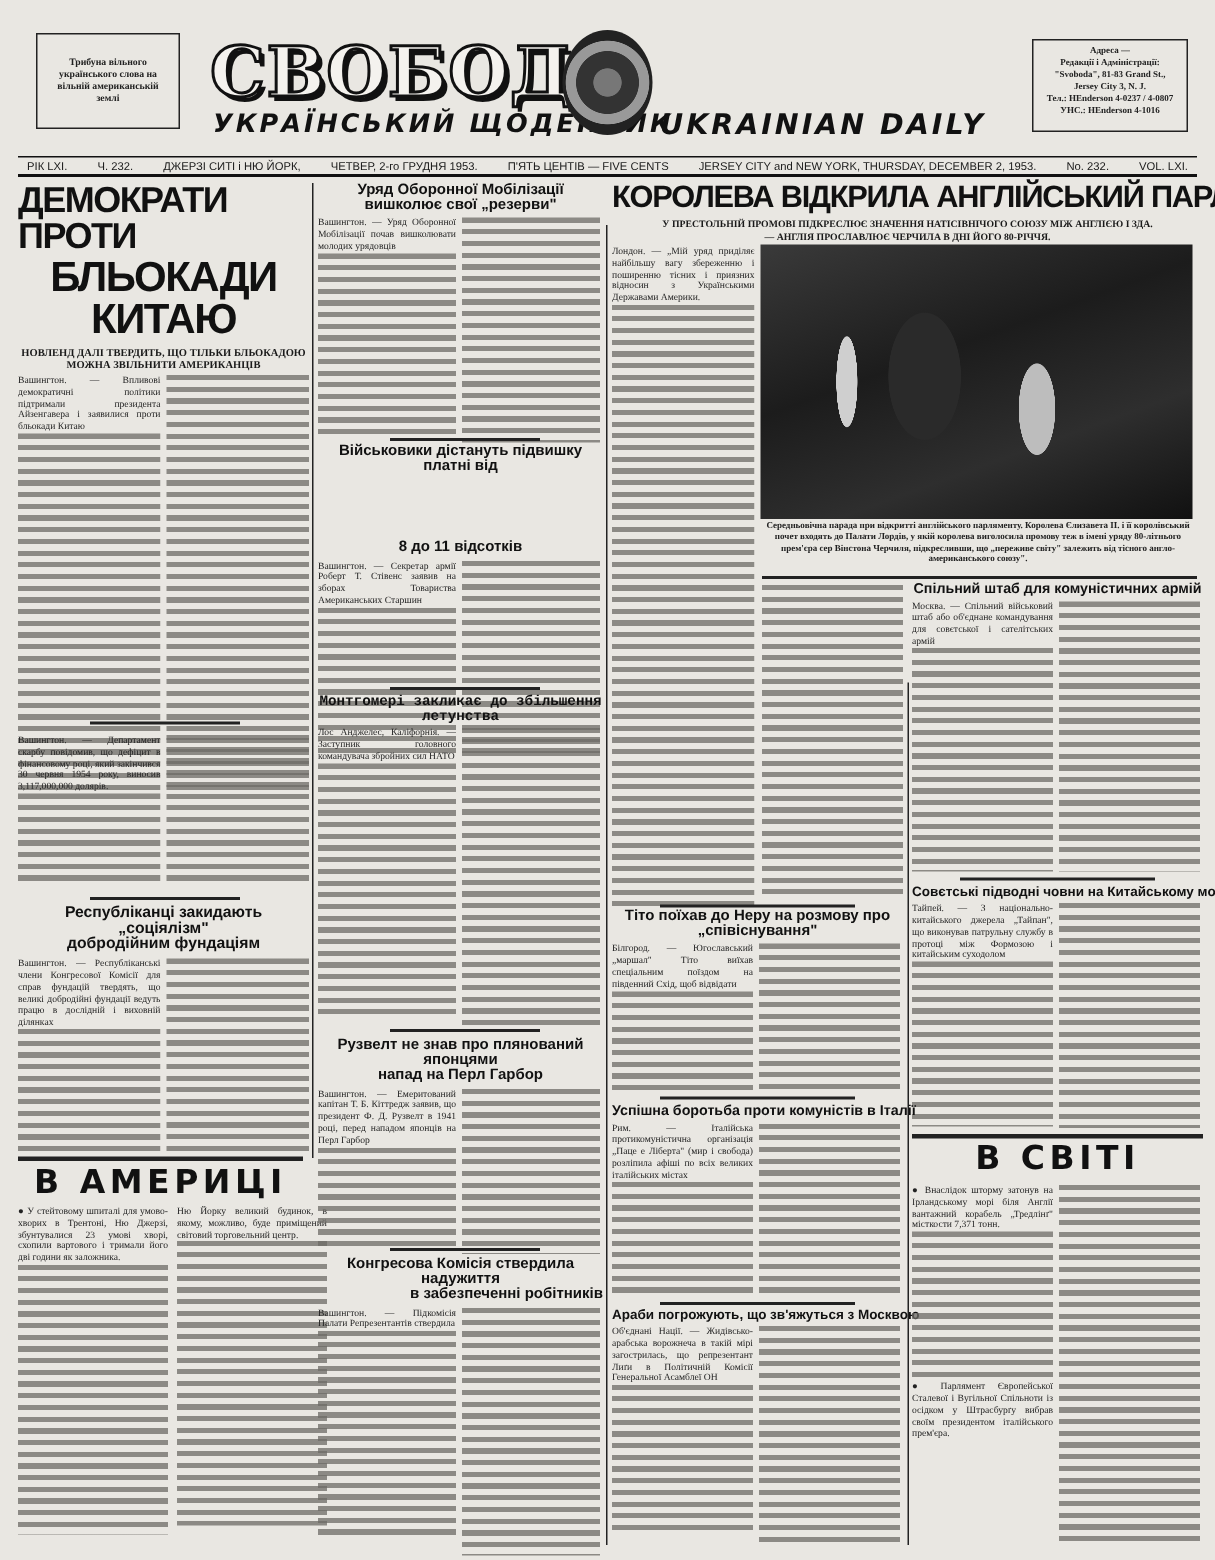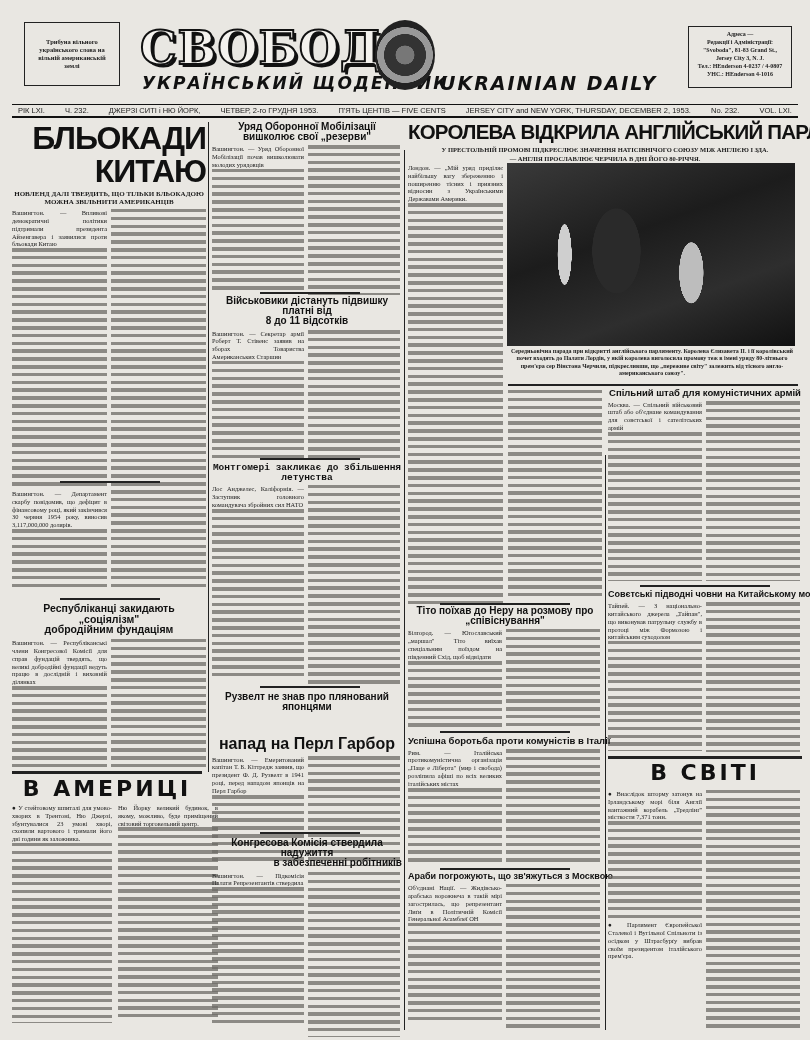--- a/index.html
+++ b/index.html
@@ -61,21 +61,22 @@
   <span>JERSEY CITY and NEW YORK, THURSDAY, DECEMBER 2, 1953.</span>
   <span>No. 232.</span>
   <span>VOL. LXI.</span>
 </div>
 
 <div class="abs vrule" style="left:208px;top:122px;height:650px;"></div>
 <div class="abs vrule" style="left:404px;top:150px;height:880px;"></div>
 <div class="abs vrule" style="left:605px;top:455px;height:575px;"></div>
 
 <div class="abs" style="left:12px;top:122px;width:194px;">
-  <div class="hl" style="font-size:32px;letter-spacing:-1px;text-align:right;">БЛЬОКАДИ КИТАЮ</div>
+  <div class="hl" style="font-size:24px;letter-spacing:-1px;">ДЕМОКРАТИ ПРОТИ</div>
+  <div class="hl" style="font-size:28px;letter-spacing:-1px;text-align:center;">БЛЬОКАДИ КИТАЮ</div>
   <div class="deck" style="margin-top:3px;font-size:7px;line-height:8px;">НОВЛЕНД ДАЛІ ТВЕРДИТЬ, ЩО ТІЛЬКИ БЛЬОКАДОЮ МОЖНА ЗВІЛЬНИТИ АМЕРИКАНЦІВ</div>
   <div style="display:flex;gap:4px;margin-top:3px;">
     <div class="txt" style="width:95px;height:278px;">
       <div class="lead">Вашингтон. — Впливові демократичні політики підтримали президента Айзенгавера і заявилися проти бльокади Китаю</div>
       <div class="lines" style="height:250px;"></div>
     </div>
     <div class="lines" style="width:95px;height:278px;"></div>
   </div>
 </div>
 <div class="abs rule" style="left:60px;top:481px;width:100px;"></div>
@@ -123,21 +124,21 @@
       <div class="lead">Вашингтон. — Уряд Оборонної Мобілізації почав вишколювати молодих урядовців</div>
       <div class="lines" style="height:125px;"></div>
     </div>
     <div class="lines" style="width:92px;height:150px;"></div>
   </div>
 </div>
 <div class="abs rule" style="left:260px;top:292px;width:100px;"></div>
 
 <div class="abs" style="left:212px;top:296px;width:190px;">
   <div class="hl" style="font-size:10px;text-align:center;">Військовики дістануть підвишку платні від</div>
-  <div class="hl" style="font-size:10px;text-align:center;">8 до 11 відсотків</div>
+  <div class="hl" style="font-size:10px;text-align:center;margin-top:44px;">8 до 11 відсотків</div>
   <div style="display:flex;gap:4px;margin-top:3px;">
     <div class="txt" style="width:92px;height:130px;">
       <div class="lead">Вашингтон. — Секретар армії Роберт Т. Стівенс заявив на зборах Товариства Американських Старшин</div>
       <div class="lines" style="height:100px;"></div>
     </div>
     <div class="lines" style="width:92px;height:130px;"></div>
   </div>
 </div>
 <div class="abs rule" style="left:260px;top:458px;width:100px;"></div>
 
@@ -148,21 +149,21 @@
       <div class="lead">Лос Анджелес, Каліфорнія. — Заступник головного командувача збройних сил НАТО</div>
       <div class="lines" style="height:170px;"></div>
     </div>
     <div class="lines" style="width:92px;height:200px;"></div>
   </div>
 </div>
 <div class="abs rule" style="left:260px;top:686px;width:100px;"></div>
 
 <div class="abs" style="left:212px;top:692px;width:190px;">
   <div class="hl" style="font-size:10px;text-align:center;">Рузвелт не знав про плянований японцями</div>
-  <div class="hl" style="font-size:16px;text-align:center;margin-top:24px;">напад на Перл Гарбор</div>
+  <div class="hl" style="font-size:10px;text-align:center;">напад на Перл Гарбор</div>
   <div style="display:flex;gap:4px;margin-top:3px;">
     <div class="txt" style="width:92px;height:110px;">
       <div class="lead">Вашингтон. — Емеритований капітан Т. Б. Кіттредж заявив, що президент Ф. Д. Рузвелт в 1941 році, перед нападом японців на Перл Гарбор</div>
       <div class="lines" style="height:70px;"></div>
     </div>
     <div class="lines" style="width:92px;height:110px;"></div>
   </div>
 </div>
 <div class="abs rule" style="left:260px;top:832px;width:100px;"></div>
 

